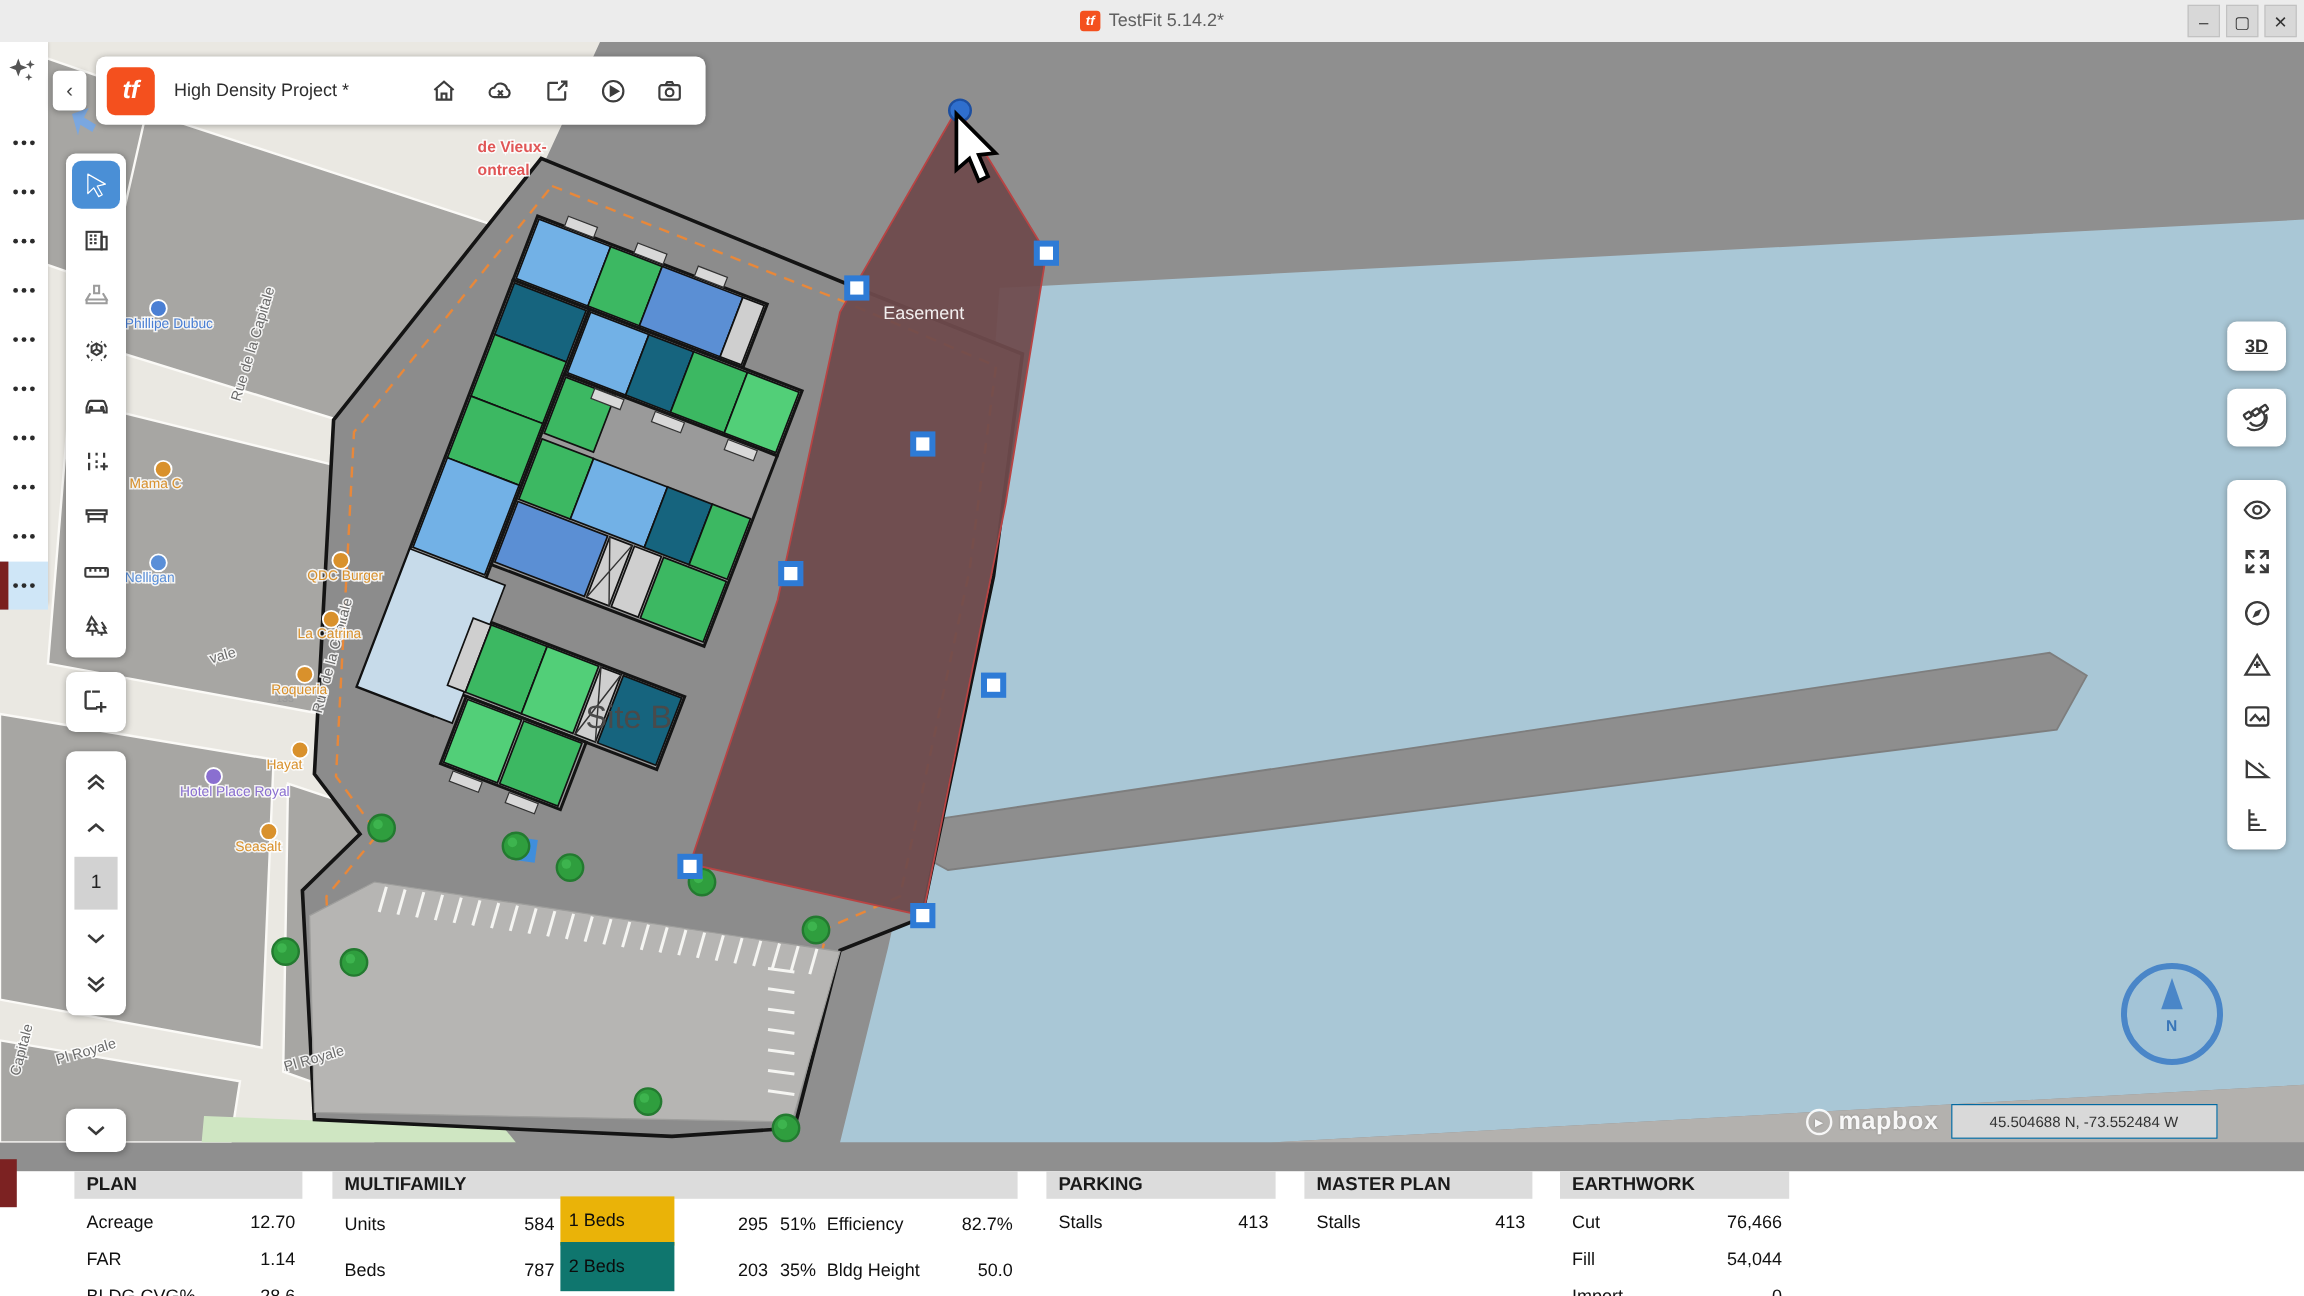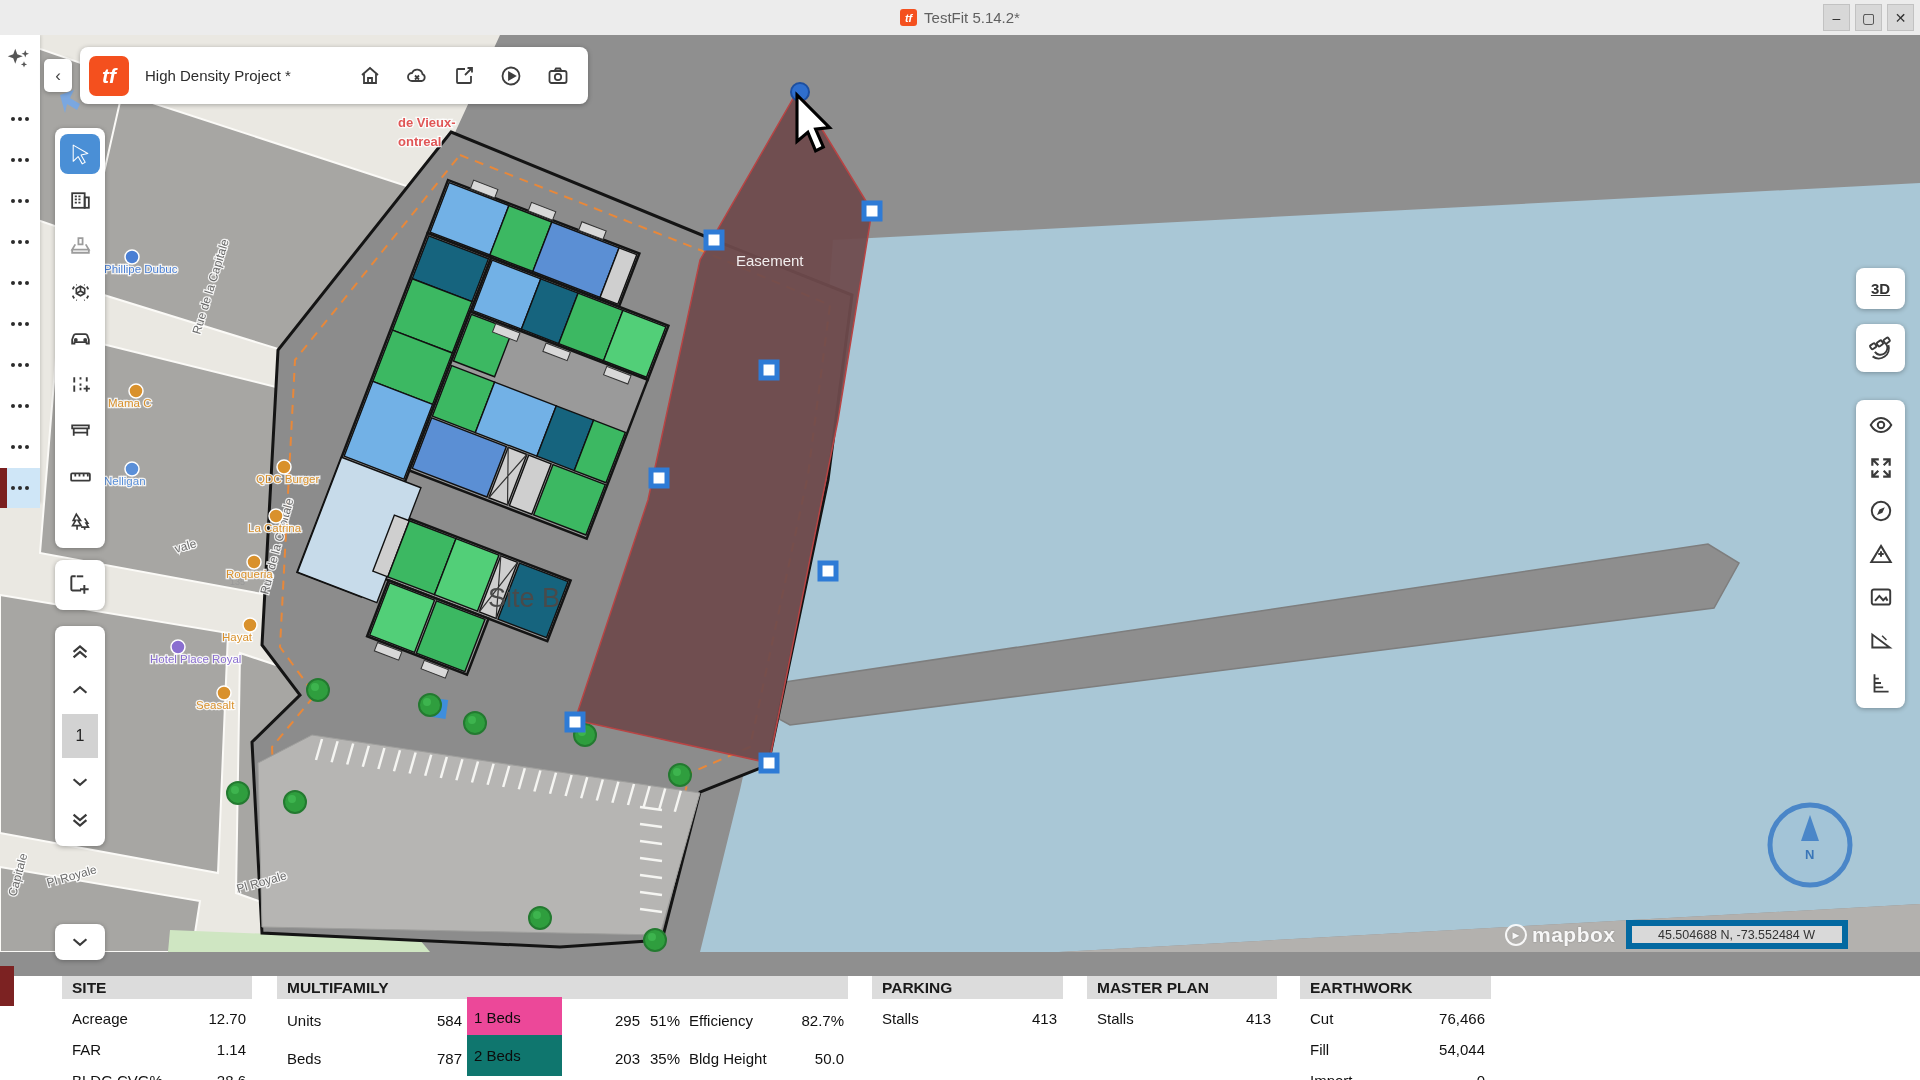--- a/index.html
+++ b/index.html
@@ -54,21 +54,21 @@
   .btn3d { left:1856px; top:268px; width:49px; height:41px; display:flex; align-items:center; justify-content:center; font-weight:bold; font-size:15px; color:#333; cursor:pointer;text-decoration:underline; }
   .sat-card { left:1856px; top:324px; width:49px; height:48px; display:flex; align-items:center; justify-content:center; color:#3a3a3a; cursor:pointer; }
   .viewtools-card { left:1856px; top:400px; width:49px; padding:10px 0; display:flex; flex-direction:column; align-items:center; gap:13px; }
   .vt { width:30px; height:30px; display:flex; align-items:center; justify-content:center; color:#3a3a3a; cursor:pointer; }
   .vt svg { width:26px; height:26px; }
 
   
   .attrib { position:absolute; top:920px; left:1505px; display:flex; align-items:center; gap:10px; z-index:20; }
   .mapbox-logo { display:flex; align-items:center; gap:5px; color:#fff; opacity:.9; font-weight:bold; font-size:21px; letter-spacing:.5px; text-shadow:0 0 2px rgba(0,0,0,.3); }
   .mapbox-logo .mb-circle { width:22px; height:22px; border:2.5px solid #fff; border-radius:50%; display:flex; align-items:center; justify-content:center; font-size:12px; }
-  .coords-box { width:222px; height:29px; background:#d9d9d9; border:6px solid #0369a1; display:flex; align-items:center; justify-content:center; font-size:12.5px; color:#333; }
+  .coords-box { width:222px; height:29px; background:#d9d9d9; border:1px solid #0369a1; display:flex; align-items:center; justify-content:center; font-size:12.5px; color:#333; }
 
   
   .tabs { position:absolute; top:952px; left:49px; height:24px; display:flex; z-index:55; }
   .tab { width:122px; height:24px; background:#d2d2d2; border:1px solid #b8b8b8; border-bottom:none; display:flex; align-items:center; justify-content:center; font-size:13px; color:#222; cursor:pointer; }
   .tab.active { background:#fff; }
   .stats { position:absolute; top:976px; left:0; width:1920px; height:104px; background:#fff; z-index:50; }
   .sec { position:absolute; top:0; }
   .sec-h { height:23px; background:#dcdcdc; display:flex; align-items:center; padding-left:10px; font-weight:bold; font-size:15.5px; color:#1a1a1a; }
   .srow { position:absolute; height:30px; display:flex; align-items:center; font-size:15px; color:#111; }
   .srow .lab { position:absolute; left:10px; }
@@ -549,40 +549,40 @@
 <div class="attrib">
   <div class="mapbox-logo">
         <span class="mb-circle">▸</span>
         <span>mapbox</span>
       </div>
   <div class="coords-box">45.504688 N, -73.552484 W</div>
 </div>
 
 <div class="stats" id="stats">
       <div class="sec" style="left: 62px; width: 190px;">
-        <div class="sec-h">SITE</div>
+        <div class="sec-h">PLAN</div>
         <div class="srow" style="top: 27px; left: 0px; width: 190px;">
           <span class="lab">Acreage</span>
           <span class="val" style="right:6px">12.70</span>
         </div>
         <div class="srow" style="top: 58px; left: 0px; width: 190px;">
           <span class="lab">FAR</span>
           <span class="val" style="right:6px">1.14</span>
         </div>
         <div class="srow" style="top: 89px; left: 0px; width: 190px;">
           <span class="lab">BLDG CVG%</span>
           <span class="val" style="right:6px">28.6</span>
         </div>
       </div>
       <div class="sec" style="left: 277px; width: 571px;">
         <div class="sec-h">MULTIFAMILY</div>
         <div class="srow" style="top: 27px; left: 0px; width: 571px; height: 34px;">
           <span class="lab">Units</span>
           <span class="val" style="right:386px">584</span>
-          <span class="chip" style="left:190px;width:95px;top:-6px;height:41px;background:#ec4899">1 Beds</span>
+          <span class="chip" style="left:190px;width:95px;top:-6px;height:41px;background:#eab308">1 Beds</span>
           <span class="val" style="right:208px">295</span>
           <span class="val" style="right:168px">51%</span>
           <span class="lab" style="left:412px">Efficiency</span>
           <span class="val" style="right:4px">82.7%</span>
         </div>
         <div class="srow" style="top: 65px; left: 0px; width: 571px; height: 34px;">
           <span class="lab">Beds</span>
           <span class="val" style="right:386px">787</span>
           <span class="chip" style="left:190px;width:95px;top:-6px;height:41px;background:#0f766e">2 Beds</span>
           <span class="val" style="right:208px">203</span>

